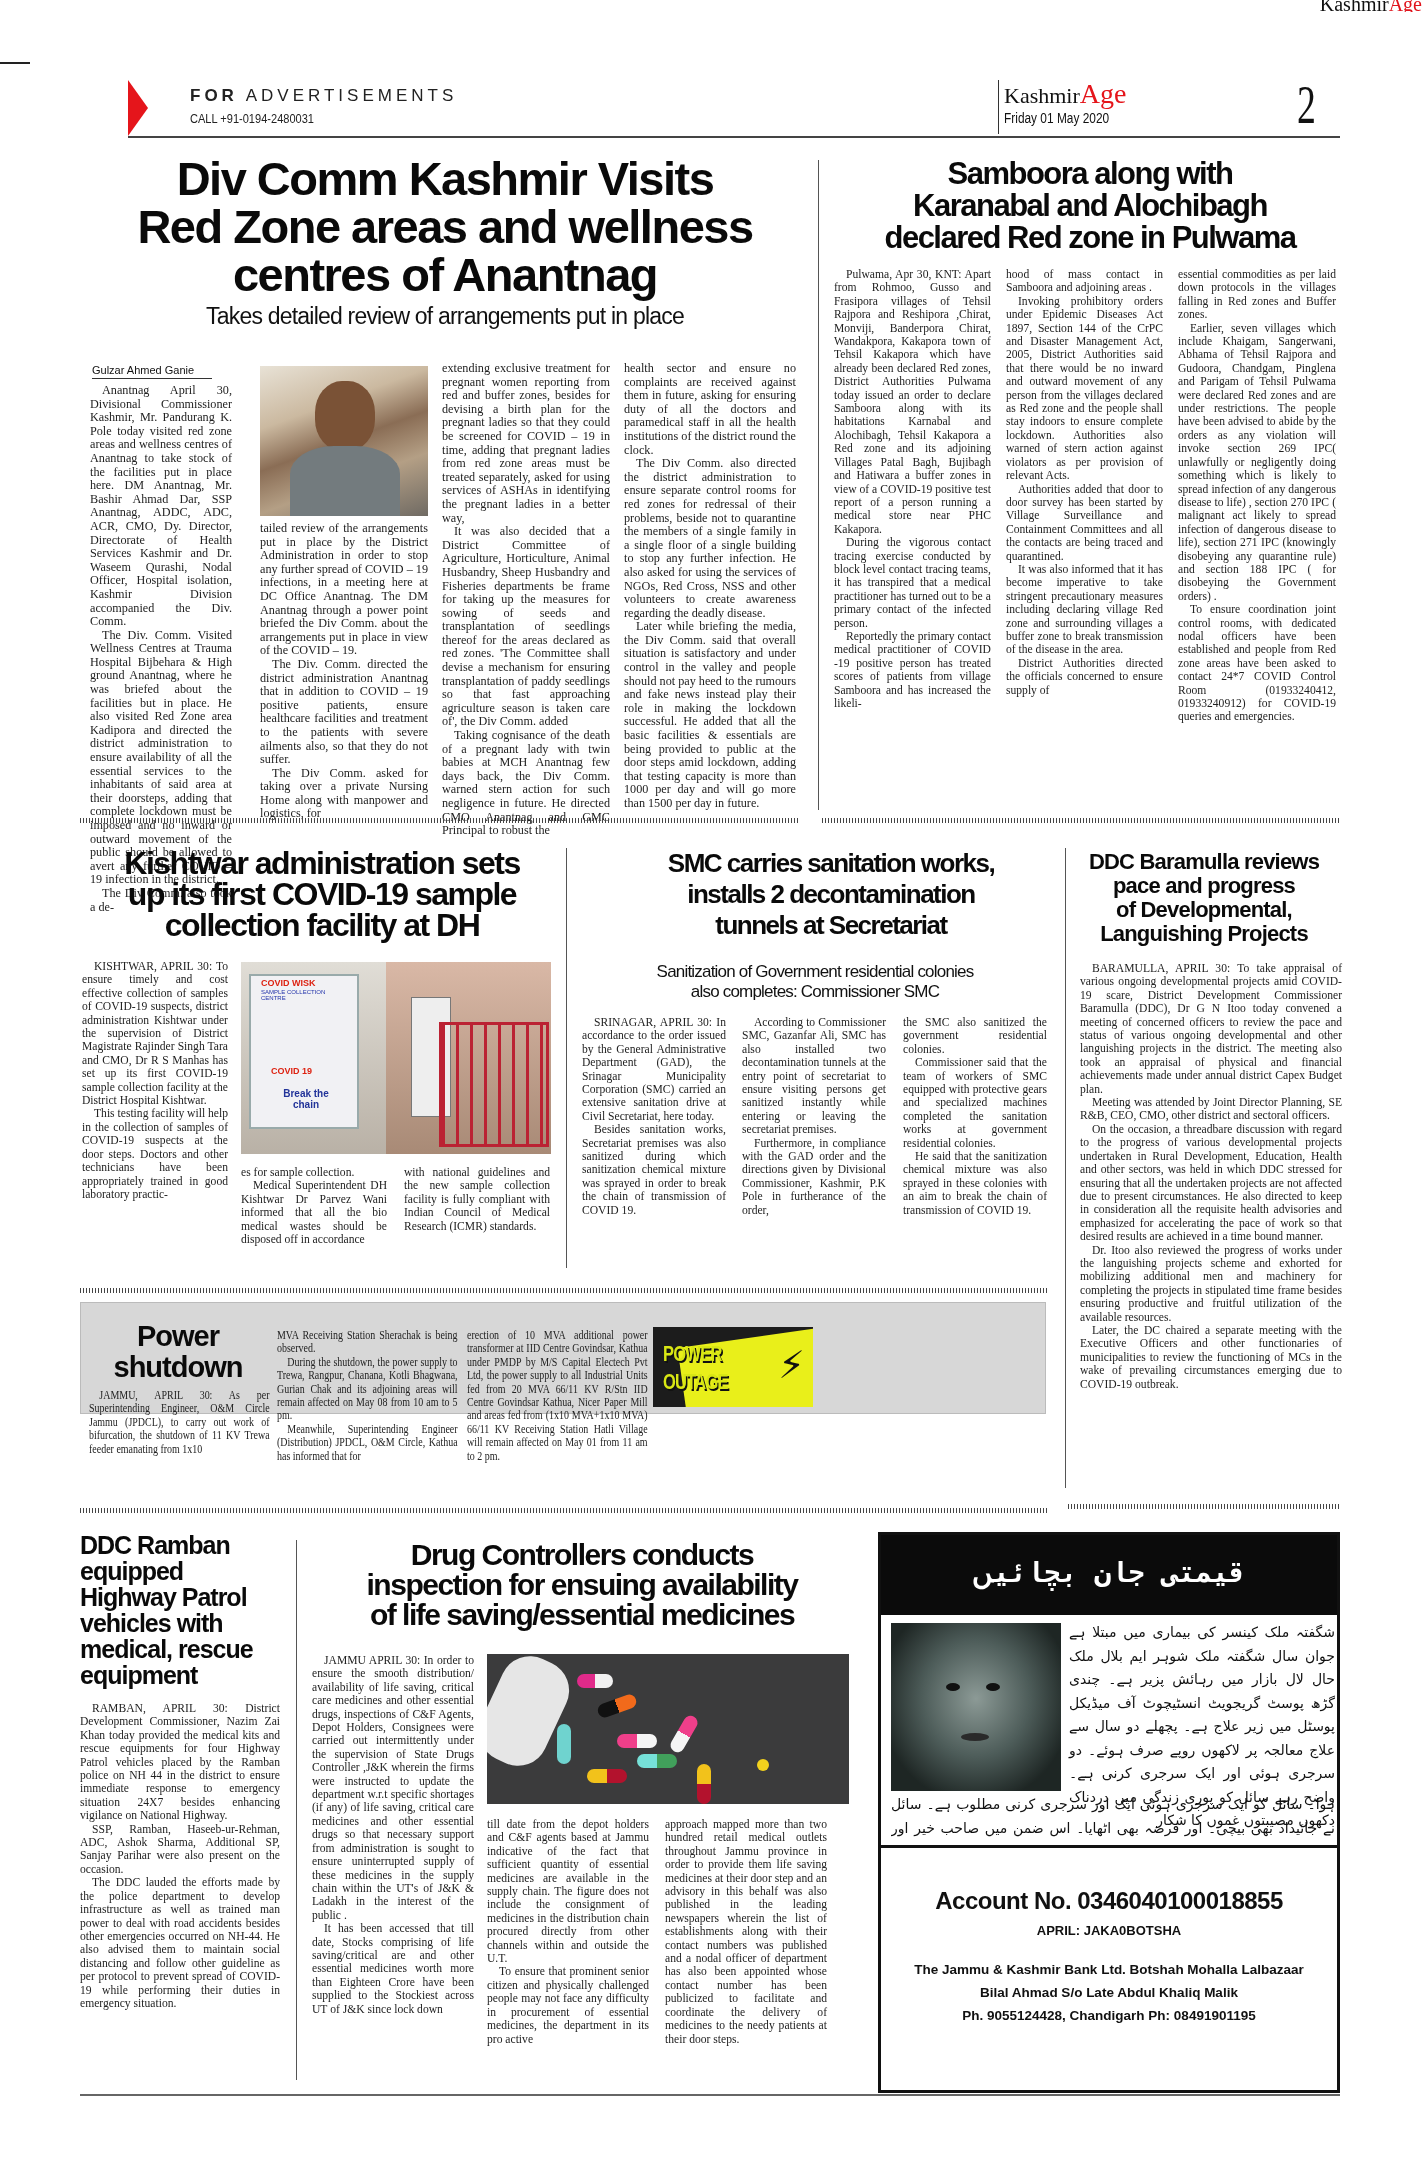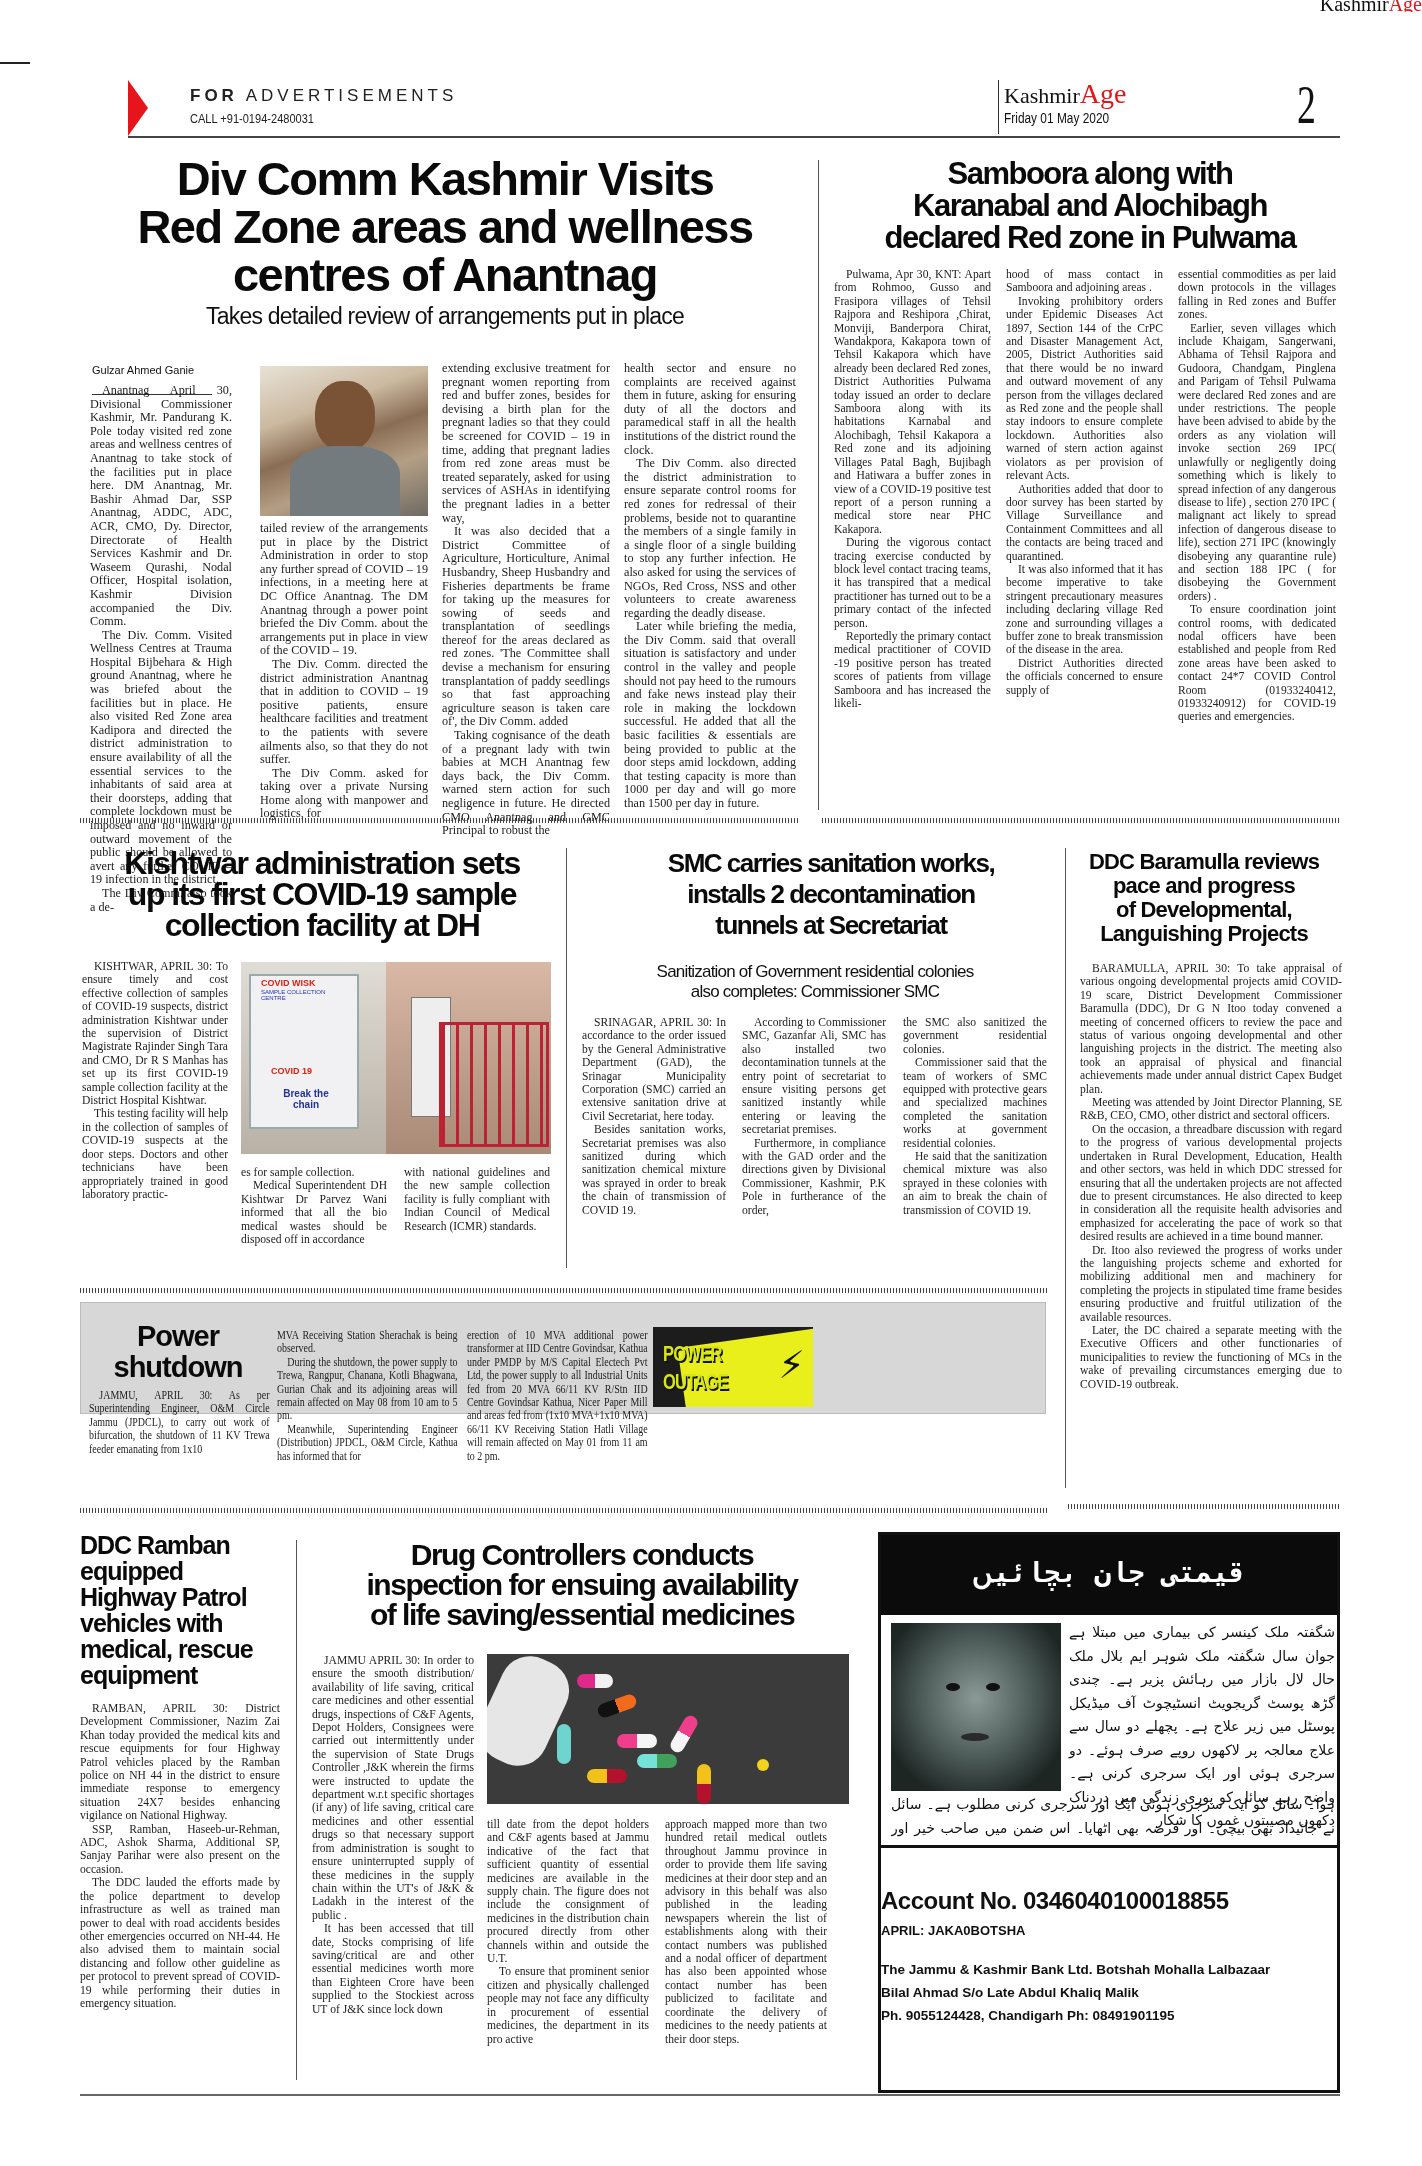--- a/index.html
+++ b/index.html
@@ -23,29 +23,29 @@
 
 .hl{font-family:"Liberation Sans",sans-serif;font-weight:900;letter-spacing:-1.5px;text-align:center;color:#0a0a0a}
 .sub{font-family:"Liberation Sans",sans-serif;text-align:center;letter-spacing:-.8px;color:#111}
 .col{position:absolute;text-align:justify;hyphens:auto}
 .sans-body{font-family:"Liberation Serif",serif;font-size:12.2px;line-height:13.6px;color:#222}
 .serif-body{font-family:"Liberation Serif",serif;font-size:11.6px;line-height:13.4px;color:#222}
 .col p{text-indent:12px}
 .dots{height:5px;background:repeating-linear-gradient(90deg,#444 0 1px,transparent 1px 3px)}
 .vrule{width:1px;background:#555}
 .photo{position:absolute;overflow:hidden}
-.byline{font-family:"Liberation Sans",sans-serif;font-size:11px;border-bottom:1px solid #333;padding-bottom:18px}
+.byline{font-family:"Liberation Sans",sans-serif;font-size:11px;border-bottom:1px solid #333;padding-bottom:2px}
 
 .powerbox{left:80px;top:1302px;width:966px;height:112px;background:#d7d7d7;border:1px solid #bbb}
 .cond{font-family:"Liberation Serif",serif;font-size:11.6px;line-height:13.4px;color:#222;transform:scaleX(.86);transform-origin:left top;text-align:justify}
 
 .ad{left:878px;top:1532px;width:462px;height:316px;border:3px solid #111;overflow:hidden}
 .ad-head{height:80px;background:#0b0b0b;color:#fff;font-family:Liberation Mono, monospace;font-weight:bold;font-size:28px;text-align:center;line-height:80px;direction:rtl}
 .ad-urdu{font-family:"DejaVu Sans",sans-serif;font-size:14px;line-height:23.5px;direction:rtl;text-align:justify;color:#111}
-.ad-foot{font-family:"Liberation Sans",sans-serif;font-weight:bold;color:#111}
+.ad-foot{font-family:"Liberation Sans",sans-serif;font-weight:bold;text-align:center;color:#111}
 </style>
 </head>
 <body>
 
 <div class="abs topline"></div>
 <div class="abs masthead-corner"><span class="k">Kashmir</span><span class="a">Age</span></div>
 
 <div class="abs hdr">
   <div class="abs arrow"></div>
   <div class="abs ads-title"><b>FOR</b> <span>ADVERTISEMENTS</span></div>

